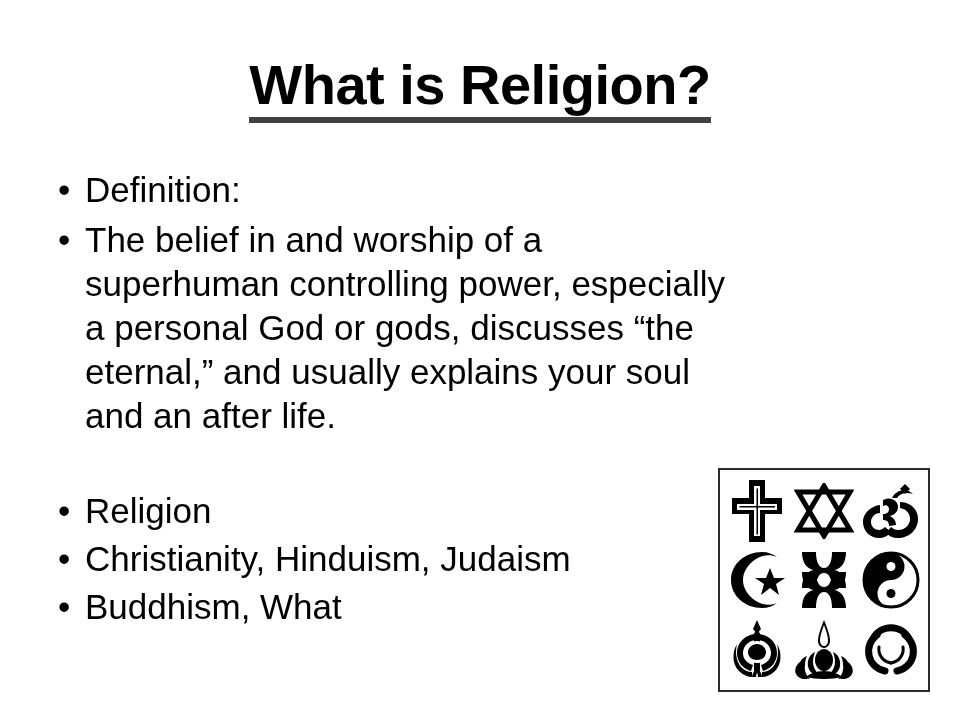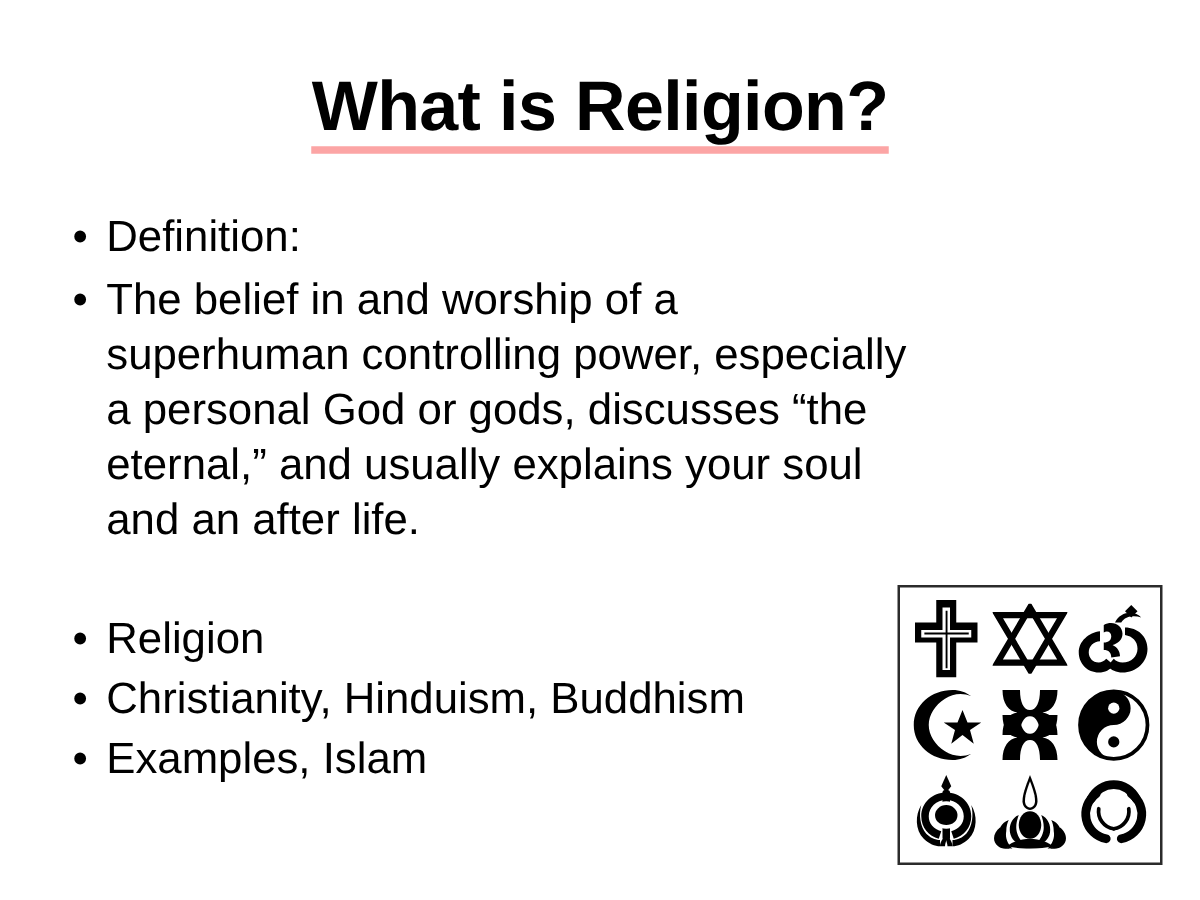--- a/index.html
+++ b/index.html
@@ -26,21 +26,21 @@
     width: 960px;
     text-align: center;
     font-size: 56px;
     font-weight: bold;
     line-height: 1.05;
     letter-spacing: -0.5px;
     color: #000000;
   }
   .slide-title .title-text {
     display: inline-block;
-    border-bottom: 6px solid #fca5a5;
+    border-bottom: 6px solid #404040;
     padding-bottom: 2px;
   }
 
   
   .body-block {
     position: absolute;
     top: 168px;
     left: 48px;
     width: 700px;
   }
@@ -139,26 +139,26 @@
 
     <div class="spacer-line"></div>
 
     <div class="bullet-row">
       <span class="bullet-dot">•</span>
       <span class="bullet-text">Religion</span>
     </div>
 
     <div class="bullet-row tight">
       <span class="bullet-dot">•</span>
-      <span class="bullet-text">Christianity, Hinduism, Buddhism</span>
+      <span class="bullet-text">Christianity, Hinduism, Judaism</span>
     </div>
 
     <div class="bullet-row tight">
       <span class="bullet-dot">•</span>
-      <span class="bullet-text">Examples, Islam</span>
+      <span class="bullet-text">Buddhism, What</span>
     </div>
 
   </div>
 
   <div class="symbols-figure">
     <div class="symbols-grid">
 
       <div class="symbol-cell">
         <span>
           <svg width="54" height="62" viewBox="0 0 54 62">

